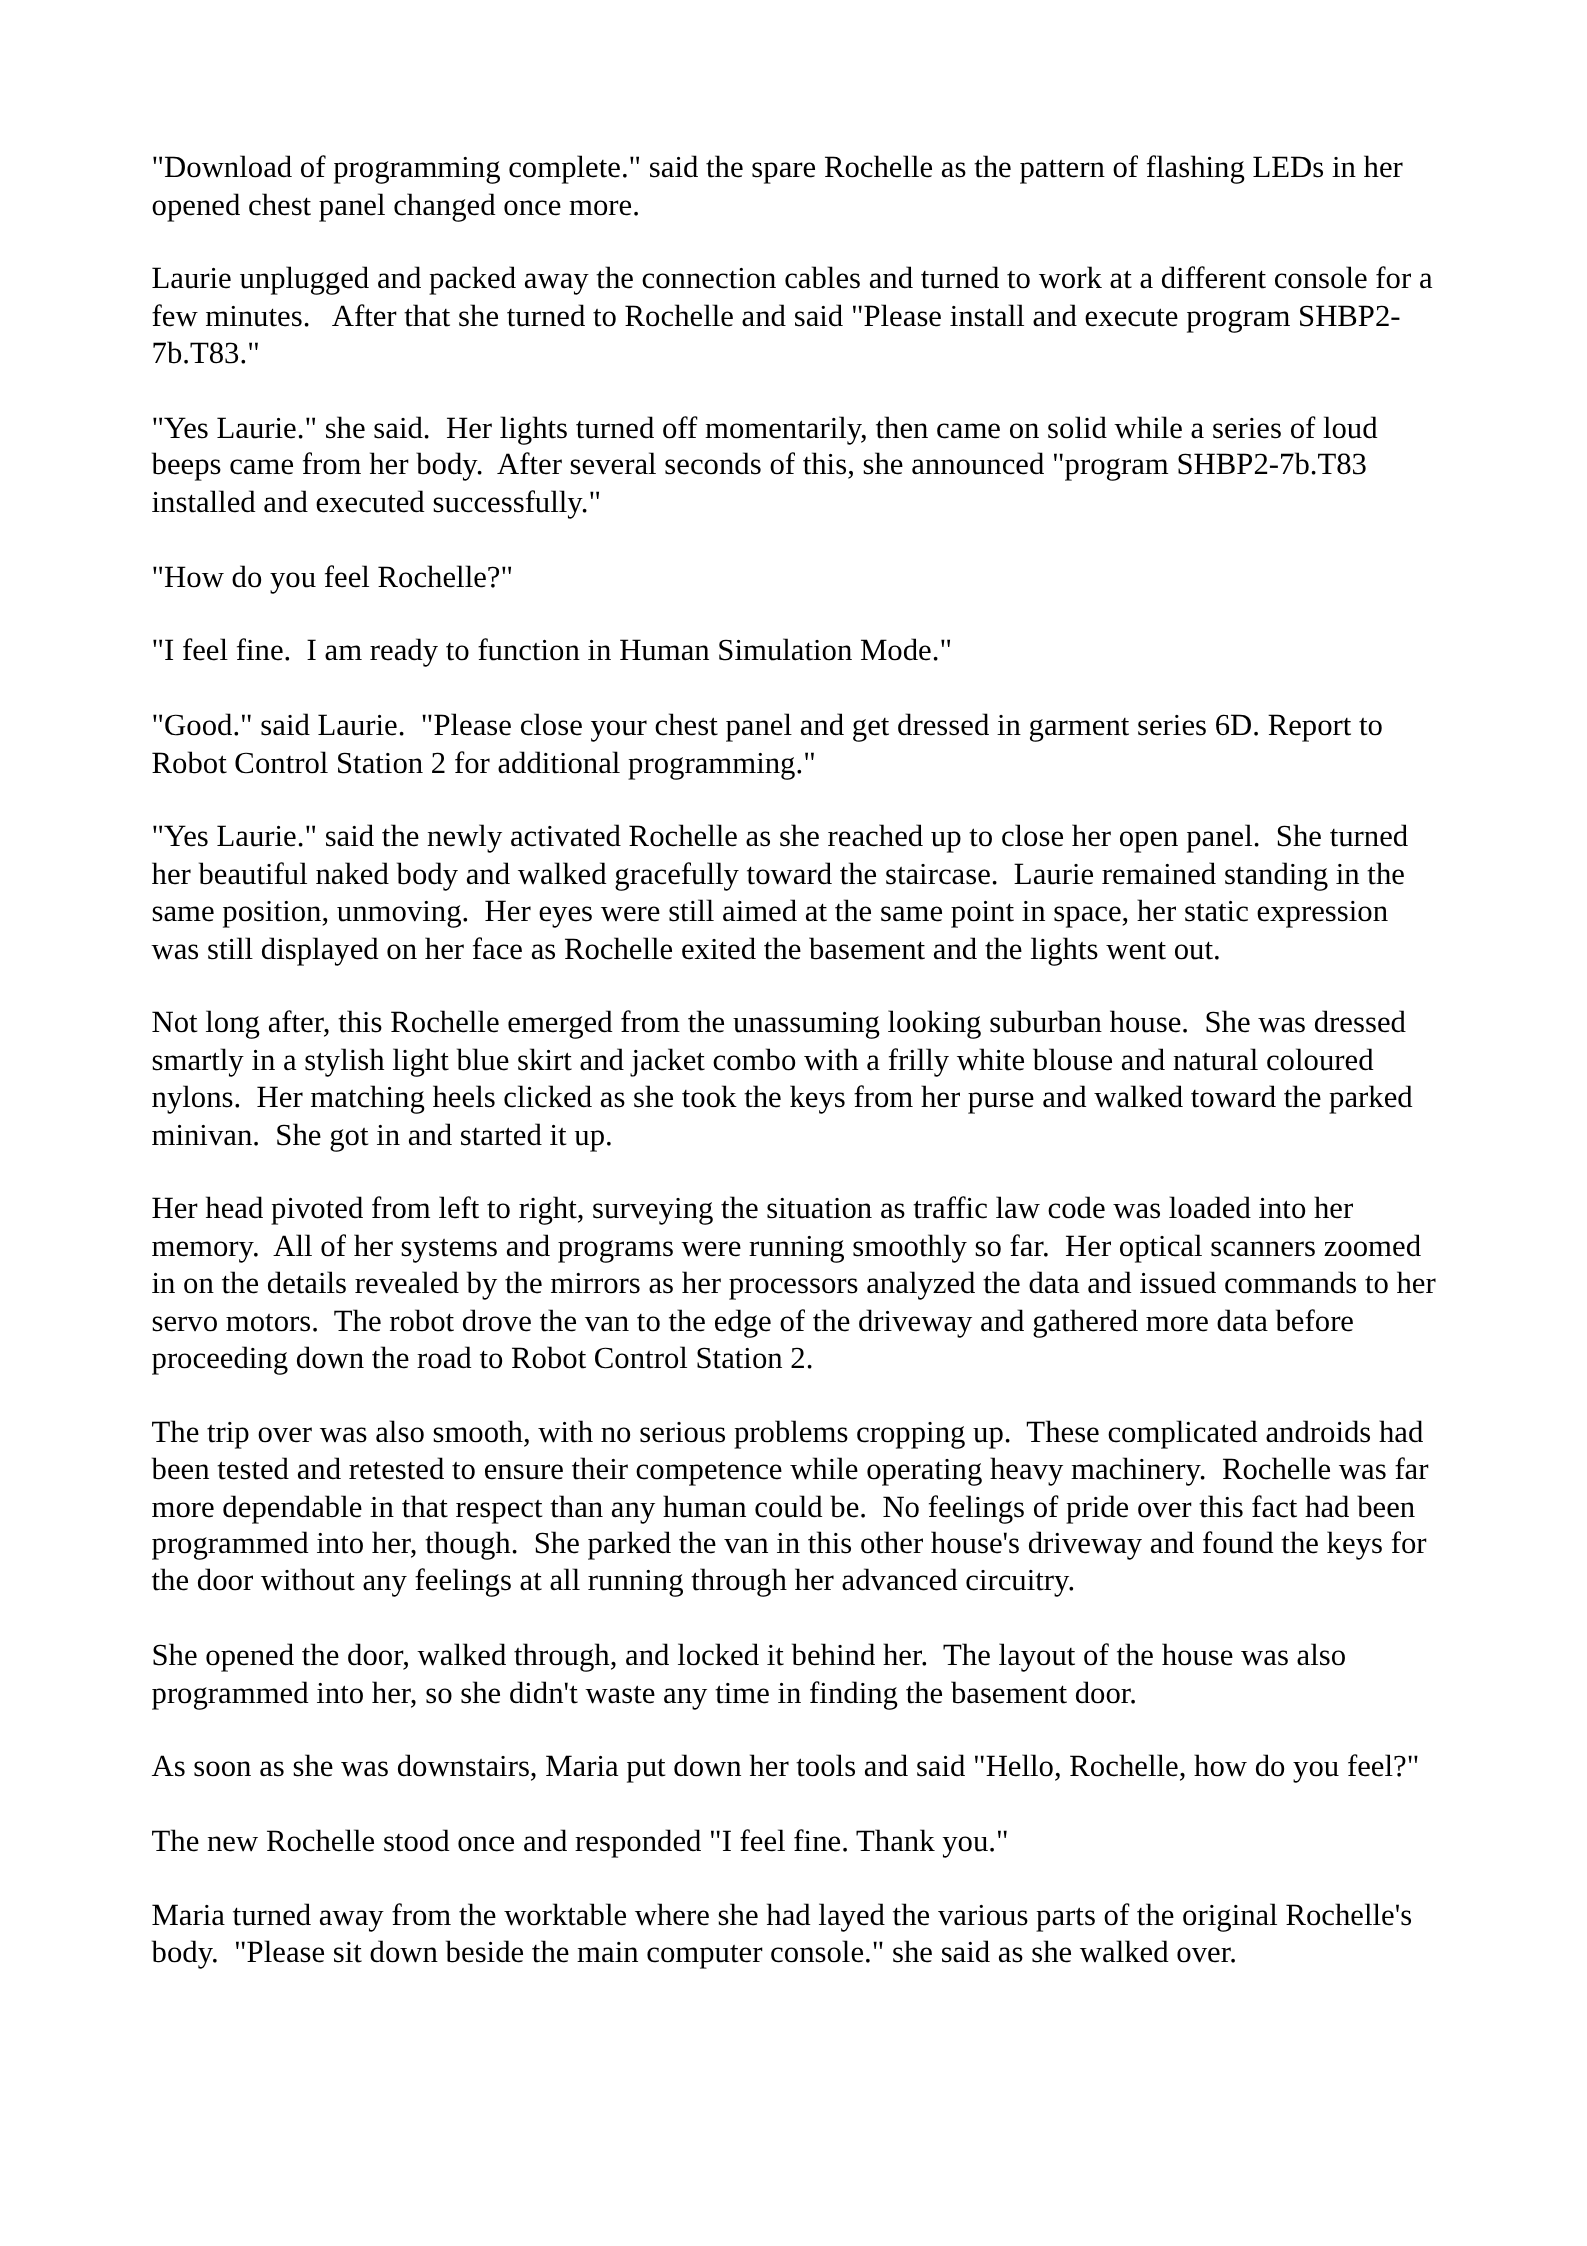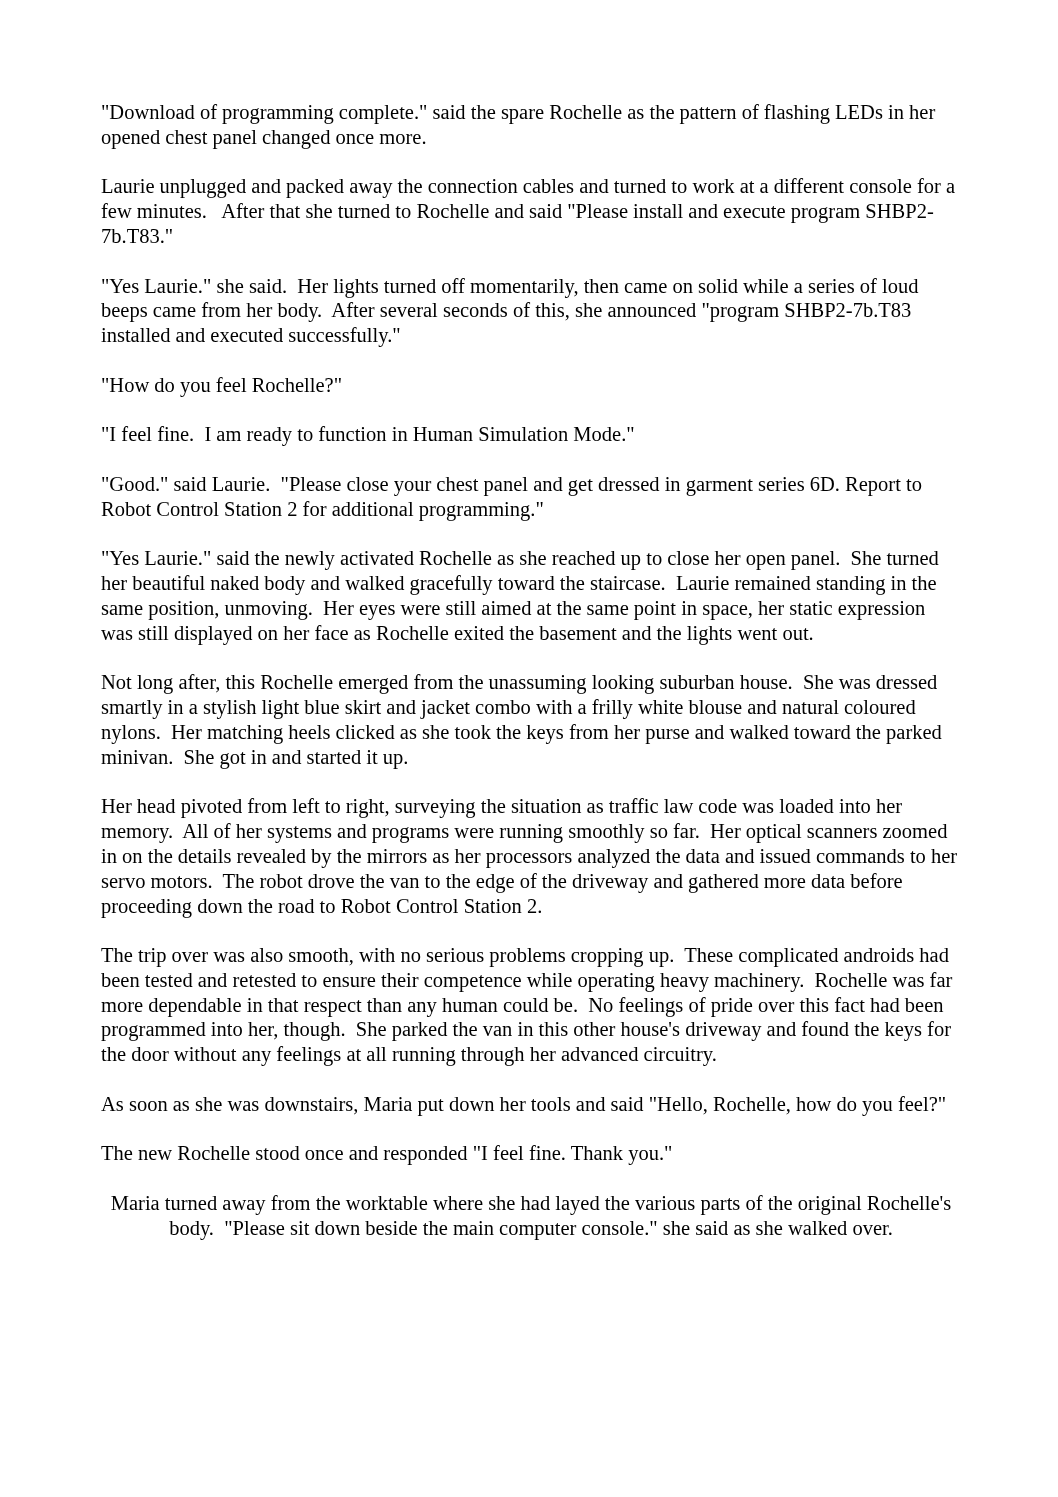--- a/index.html
+++ b/index.html
@@ -25,35 +25,35 @@
     color: #000000;
     text-rendering: optimizeLegibility;
   }
   .para {
     margin: 0 0 24.8px 0;
     white-space: pre-wrap;
     word-wrap: break-word;
   }
   .para:last-child {
     margin-bottom: 0;
-    text-align: center;
   }
 </style>
 </head>
 <body>
 
 <div class="page">
   <div class="content">
       <p class="para">"Download of programming complete." said the spare Rochelle as the pattern of flashing LEDs in her opened chest panel changed once more.</p>
       <p class="para">Laurie unplugged and packed away the connection cables and turned to work at a different console for a few minutes.   After that she turned to Rochelle and said "Please install and execute program SHBP2-7b.T83."</p>
       <p class="para">"Yes Laurie." she said.  Her lights turned off momentarily, then came on solid while a series of loud beeps came from her body.  After several seconds of this, she announced "program SHBP2-7b.T83 installed and executed successfully."</p>
       <p class="para">"How do you feel Rochelle?"</p>
       <p class="para">"I feel fine.  I am ready to function in Human Simulation Mode."</p>
       <p class="para">"Good." said Laurie.  "Please close your chest panel and get dressed in garment series 6D. Report to Robot Control Station 2 for additional programming."</p>
       <p class="para">"Yes Laurie." said the newly activated Rochelle as she reached up to close her open panel.  She turned her beautiful naked body and walked gracefully toward the staircase.  Laurie remained standing in the same position, unmoving.  Her eyes were still aimed at the same point in space, her static expression was still displayed on her face as Rochelle exited the basement and the lights went out.</p>
       <p class="para">Not long after, this Rochelle emerged from the unassuming looking suburban house.  She was dressed smartly in a stylish light blue skirt and jacket combo with a frilly white blouse and natural coloured nylons.  Her matching heels clicked as she took the keys from her purse and walked toward the parked minivan.  She got in and started it up.</p>
       <p class="para">Her head pivoted from left to right, surveying the situation as traffic law code was loaded into her memory.  All of her systems and programs were running smoothly so far.  Her optical scanners zoomed in on the details revealed by the mirrors as her processors analyzed the data and issued commands to her servo motors.  The robot drove the van to the edge of the driveway and gathered more data before proceeding down the road to Robot Control Station 2.</p>
       <p class="para">The trip over was also smooth, with no serious problems cropping up.  These complicated androids had been tested and retested to ensure their competence while operating heavy machinery.  Rochelle was far more dependable in that respect than any human could be.  No feelings of pride over this fact had been programmed into her, though.  She parked the van in this other house's driveway and found the keys for the door without any feelings at all running through her advanced circuitry.</p>
+      <p class="para">She opened the door, walked through, and locked it behind her.  The layout of the house was also programmed into her, so she didn't waste any time in finding the basement door.</p>
       <p class="para">As soon as she was downstairs, Maria put down her tools and said "Hello, Rochelle, how do you feel?"</p>
       <p class="para">The new Rochelle stood once and responded "I feel fine. Thank you."</p>
       <p class="para">Maria turned away from the worktable where she had layed the various parts of the original Rochelle's body.  "Please sit down beside the main computer console." she said as she walked over.</p>
     </div>
 </div>
 
 </body></html>

